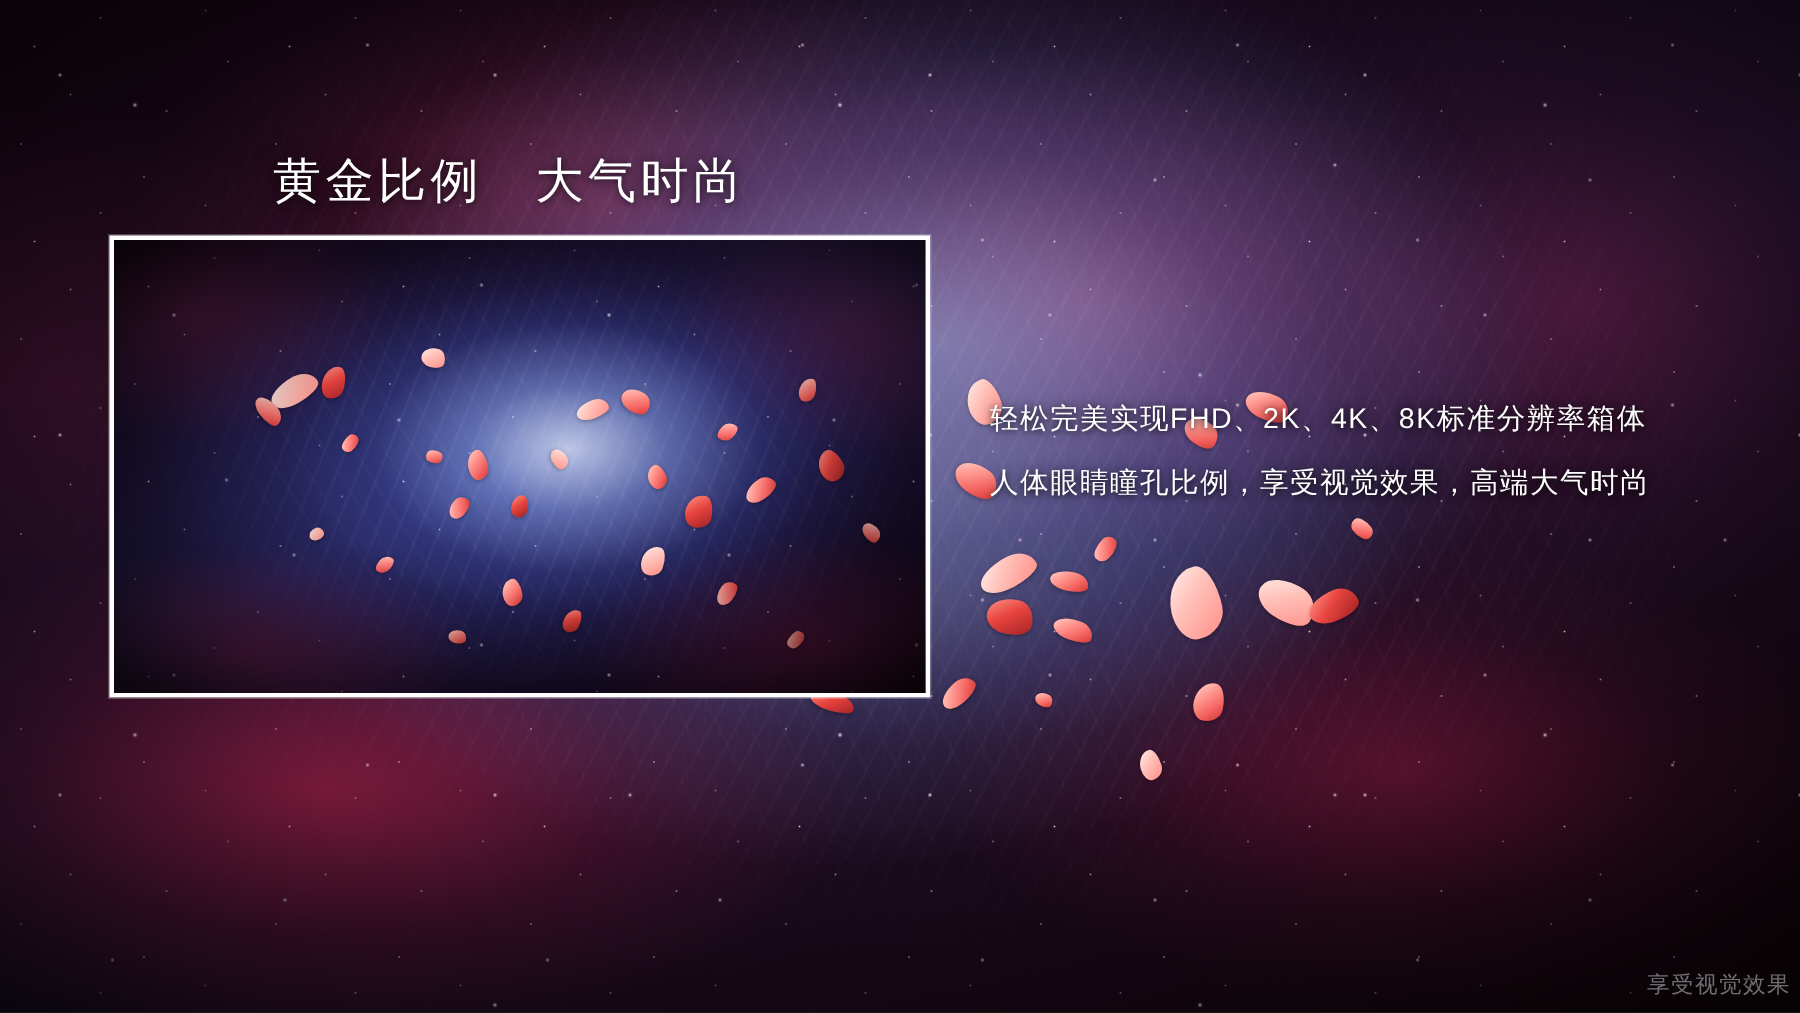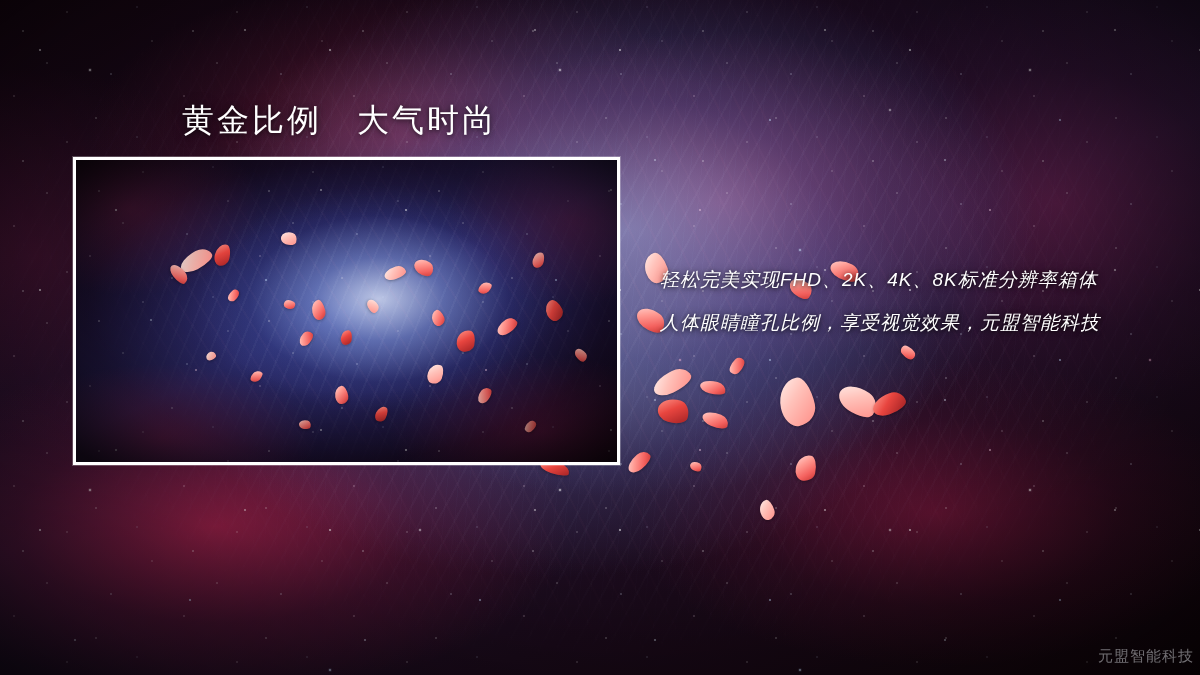--- a/index.html
+++ b/index.html
@@ -102,21 +102,21 @@
   .panel-vig{position:absolute;inset:0;
     background:radial-gradient(ellipse 70% 72% at 52% 48%, rgba(0,0,0,0) 40%, rgba(0,0,0,.42) 76%, rgba(0,0,0,.80) 100%);}
 
   
   #headline{position:absolute;left:182px;top:99px;
             color:#ffffff;font-size:32px;letter-spacing:3px;white-space:pre;
             text-shadow:0 1px 5px rgba(0,0,0,.62),0 0 14px rgba(0,0,0,.4);}
 
   #body-copy{position:absolute;left:660px;top:258px;width:520px;}
   .copy-line{color:#ffffff;font-size:19px;letter-spacing:1px;line-height:43px;white-space:pre;
-             text-shadow:0 1px 4px rgba(0,0,0,.72),0 0 10px rgba(0,0,0,.45);font-style:italic;}
+             text-shadow:0 1px 4px rgba(0,0,0,.72),0 0 10px rgba(0,0,0,.45);}
 
   #watermark{position:absolute;right:6px;bottom:9px;
              color:rgba(176,176,180,.62);font-size:15px;letter-spacing:1px;white-space:pre;}
 </style>
 </head>
 <body>
 
 <div id="slide">
 
   <div class="bg-layer bg-base"></div>
@@ -181,18 +181,18 @@
         <div class="petal thin" style="left: 448px; top: 262px; width: 13px; height: 9px; transform: rotate(-36deg);"></div>
         <div class="petal" style="left: 223px; top: 260px; width: 12px; height: 9px; transform: rotate(14deg);"></div>
       </div>
     <div class="panel-vig"></div>
   </div>
 
   <div id="headline">黄金比例　大气时尚</div>
 
   <div id="body-copy">
     <div class="copy-line">轻松完美实现FHD、2K、4K、8K标准分辨率箱体</div>
-    <div class="copy-line">人体眼睛瞳孔比例，享受视觉效果，元盟智能科技</div>
+    <div class="copy-line">人体眼睛瞳孔比例，享受视觉效果，高端大气时尚</div>
   </div>
 
-  <div id="watermark">元盟智能科技</div>
+  <div id="watermark">享受视觉效果</div>
 
 </div>
 
 </body></html>

